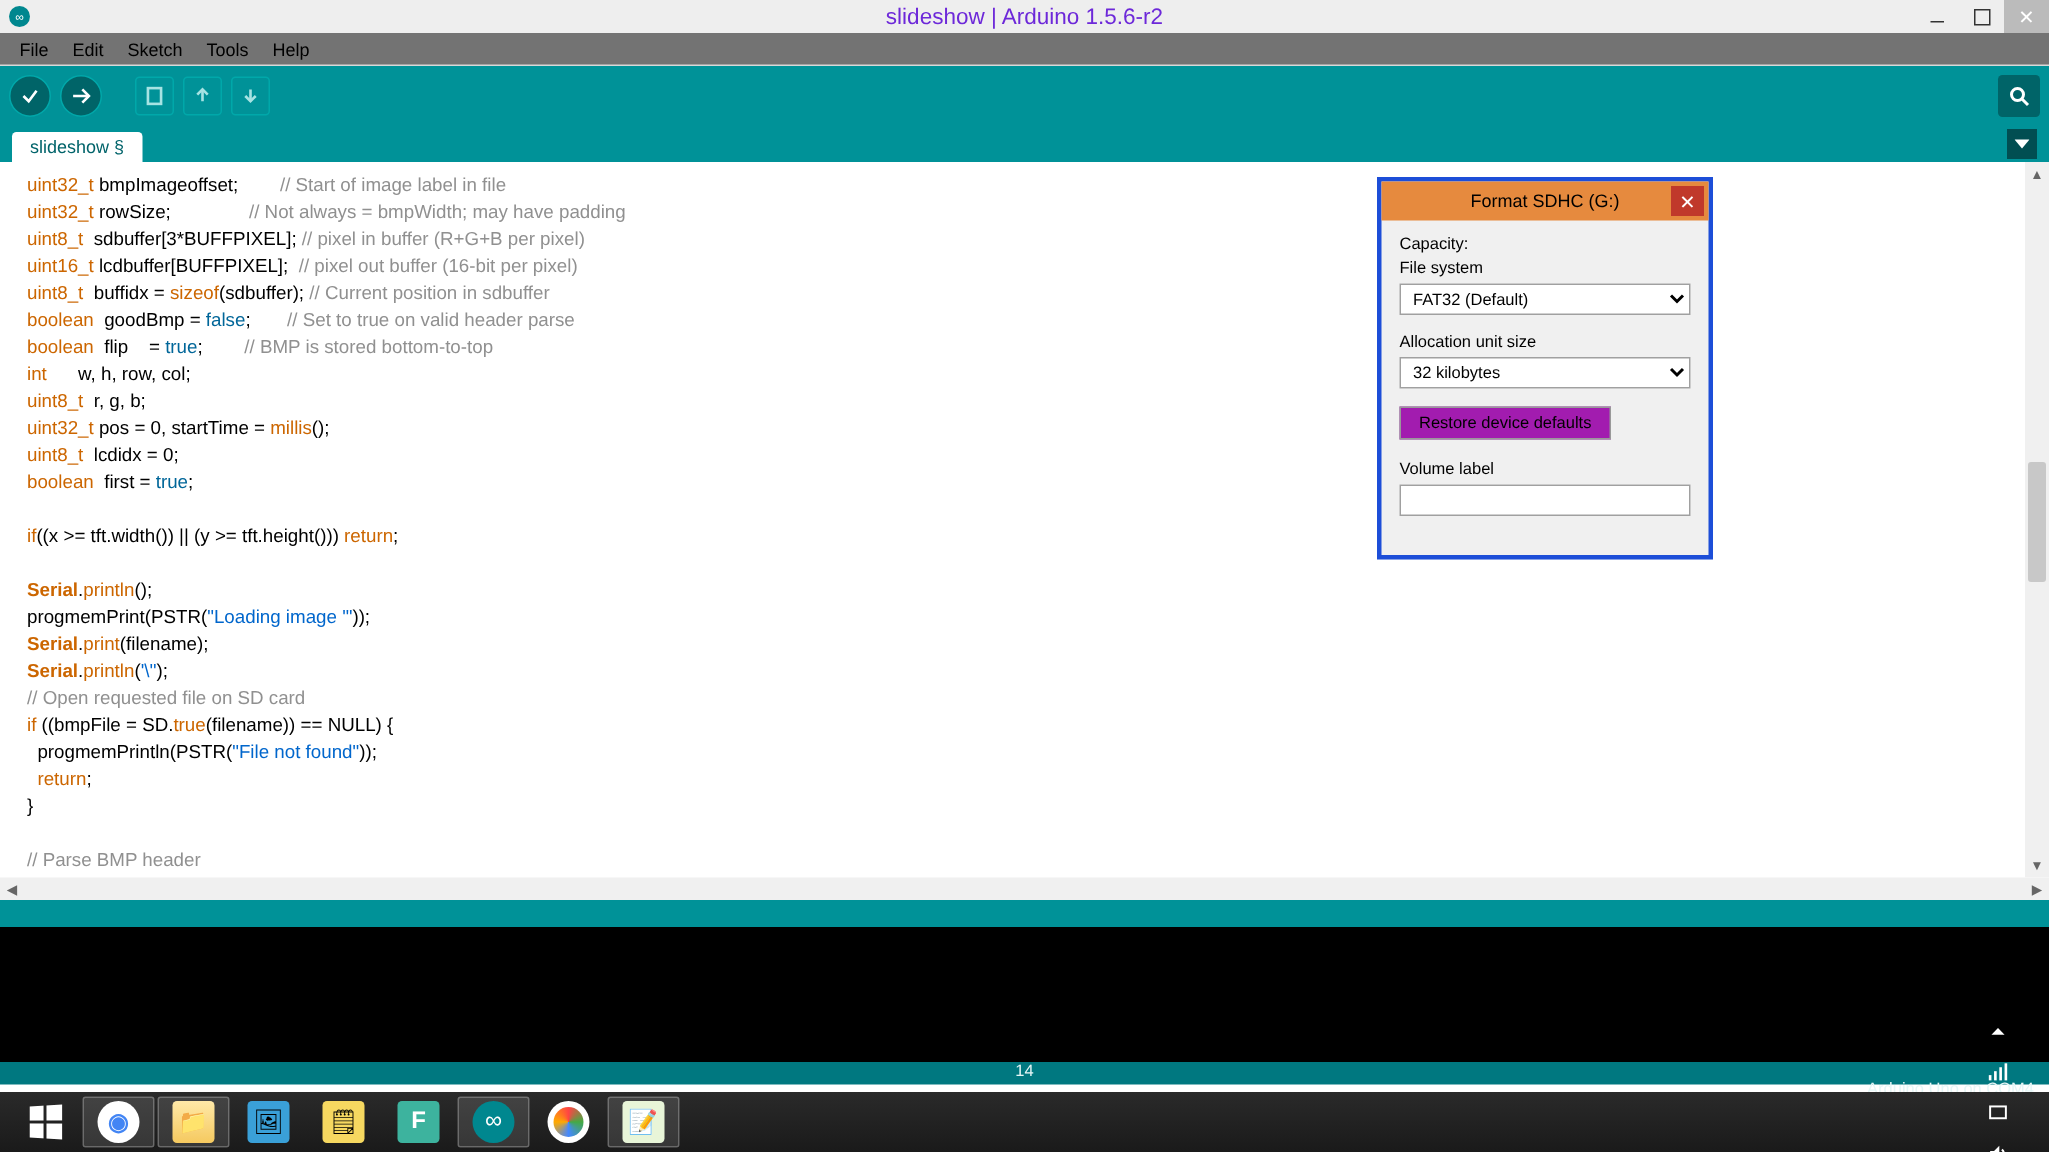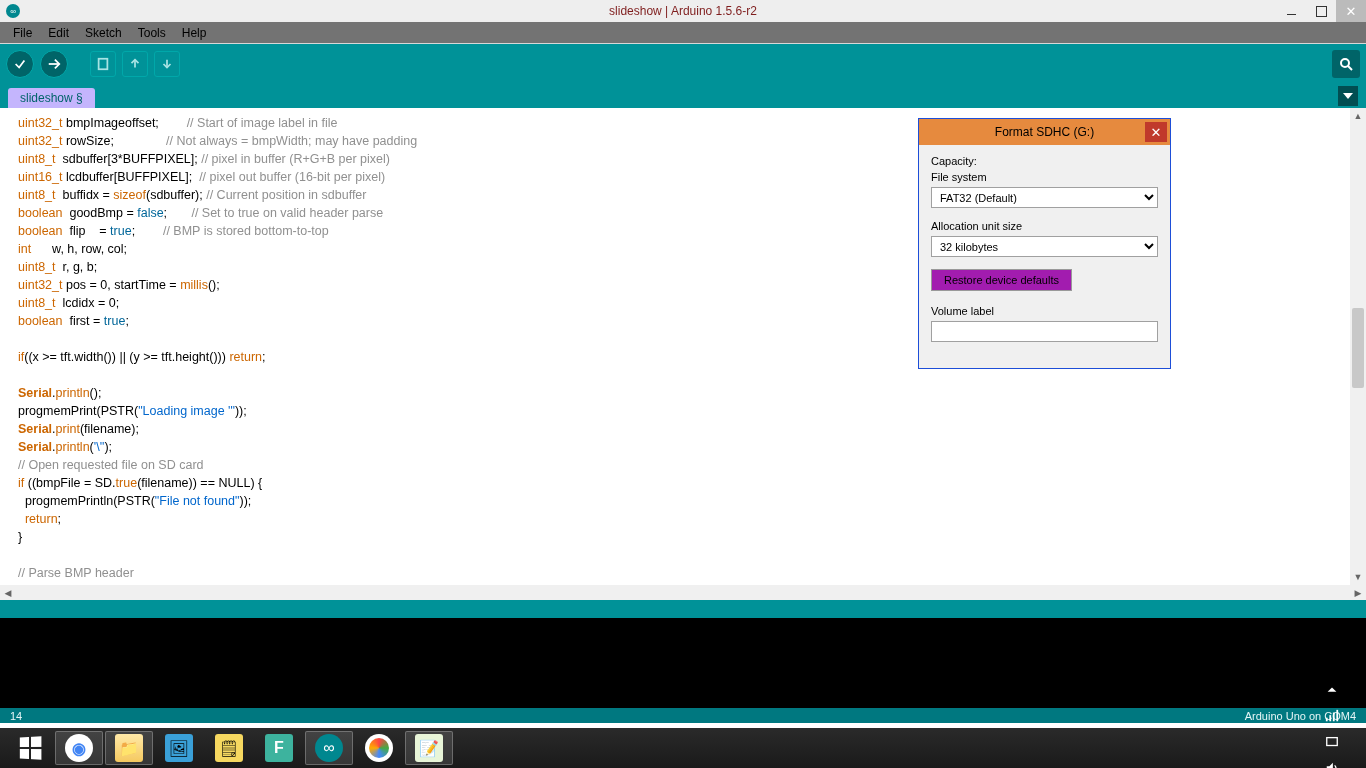--- a/index.html
+++ b/index.html
@@ -1,21 +1,21 @@
 <!DOCTYPE html>
 <html><head>
 <meta charset="utf-8">
 <style>
 * { margin: 0; padding: 0; box-sizing: border-box; font-family: "Segoe UI", Tahoma, sans-serif; }
 body { width: 1366px; height: 768px; overflow: hidden; background: #fff; position: relative; }
 
 
 .titlebar { height: 22px; background: #eee; display: flex; align-items: center; position: relative; font-size: 12px; }
 .titlebar .arduino-logo { width: 14px; height: 14px; border-radius: 50%; background: #00878F; margin-left: 6px; display: flex; align-items: center; justify-content: center; color: #fff; font-size: 8px; }
-.titlebar .title { position: absolute; left: 50%; transform: translateX(-50%); color: #7f1d1d; font-size: 12px; }
+.titlebar .title { position: absolute; left: 50%; transform: translateX(-50%); color: #6d28d9; font-size: 15px; }
 .titlebar .winbtns { margin-left: auto; display: flex; }
 .titlebar .winbtn { width: 30px; height: 22px; display: flex; align-items: center; justify-content: center; font-family: sans-serif; font-size: 11px; }
 .titlebar .winbtn.min::before { content: ""; width: 9px; height: 1px; background: #333; margin-top: 6px; }
 .titlebar .winbtn.max::before { content: ""; width: 9px; height: 9px; border: 1px solid #333; }
 .titlebar .winbtn.close { background: #bbb; color: #fff; font-size: 13px; }
 
 
 .menubar { height: 22px; background: #737373; border-bottom: 1px solid #d8d8d8; display: flex; align-items: center; padding: 0 6px; font-size: 12px; gap: 2px; }
 .menubar span { padding: 2px 7px; cursor: default; }
 
@@ -23,21 +23,21 @@
 .toolbar { height: 40px; background: #009298; display: flex; align-items: center; padding: 0 6px; gap: 6px; }
 .toolbar .tbtn { width: 28px; height: 28px; border-radius: 50%; background: #006468; border: 1px solid #00a8aa; display: flex; align-items: center; justify-content: center; position: relative; }
 .toolbar .tbtn svg { width: 14px; height: 14px; fill: none; stroke: #fff; stroke-width: 2; }
 .toolbar .tbtn.sq { border-radius: 3px; width: 26px; height: 26px; background: transparent; }
 .toolbar .tbtn.sq svg { stroke: #a7e3e3; }
 .toolbar .spacer { flex: 1; }
 .toolbar .serial { width: 28px; height: 28px; border-radius: 3px; background: #006468; display: flex; align-items: center; justify-content: center; }
 
 
 .tabstrip { height: 24px; background: #009298; display: flex; align-items: flex-end; padding: 0 8px; }
-.tabstrip .tab { background: #c4b5fd; color: #00636a; font-size: 12px; padding: 3px 12px; border-radius: 3px 3px 0 0; }
+.tabstrip .tab { background: #ffffff; color: #00636a; font-size: 12px; padding: 3px 12px; border-radius: 3px 3px 0 0; }
 .tabstrip .tabmenu { margin-left: auto; width: 20px; height: 20px; background: #014e52; display: flex; align-items: center; justify-content: center; margin-bottom: 2px; }
 .tabstrip .tabmenu svg { width: 10px; height: 10px; fill: #fff; }
 
 
 .editor { height: 477px; background: #fff; font-family: "Consolas", monospace; font-size: 12.5px; line-height: 17px; padding: 6px 6px 6px 18px; overflow: hidden; position: relative; white-space: pre; color: #000; }
 .kw { color: #CC6600; }
 .lit { color: #006699; }
 .str { color: #0066CC; }
 .cmt { color: #909090; }
 .fn { color: #CC6600; font-weight: bold; }
@@ -47,37 +47,37 @@
 .editor-scrollbar .arr.up { top:0;} .editor-scrollbar .arr.dn{bottom:0;}
 
 
 .hscroll { height: 15px; background: #f0f0f0; position: relative; }
 .hscroll .arr { position: absolute; top:0; width:16px; height:15px; display:flex; align-items:center; justify-content:center; font-size:9px; color:#666;}
 .hscroll .arr.l{left:0;} .hscroll .arr.r{right:0;}
 
 
 .status1 { height: 18px; background: #009298; }
 .console { height: 90px; background: #000; }
-.status2 { height: 15px; background: #007880; color: #e5f6f6; font-size: 11px; display: flex; align-items: center; padding: 0 10px; }
+.status2 { height: 15px; background: #007880; color: #e5f6f6; font-size: 11px; display: flex; align-items: center; padding: 0 10px; flex-direction: column; }
 .status2 .right { margin-left: auto; }
 
 
 .taskbar { position: absolute; bottom: 0; left: 0; right: 0; height: 40px; background: linear-gradient(#2a2a2a, #1a1a1a); display: flex; align-items: center; padding: 0 0 0 6px; }
 .taskbar .start { width: 48px; height: 40px; display: flex; align-items: center; justify-content: center; }
 .taskbar .start .winlogo { width: 22px; height: 22px; display: grid; grid-template-columns: 1fr 1fr; grid-template-rows: 1fr 1fr; gap: 2px; transform: perspective(40px) rotateY(-12deg); }
 .taskbar .start .winlogo div { background: #fff; }
 .taskbar .tbicon { width: 48px; height: 34px; margin: 0 1px; border: 1px solid transparent; border-radius: 2px; display: flex; align-items: center; justify-content: center; position: relative; }
 .taskbar .tbicon.active { background: rgba(255,255,255,0.12); border-color: rgba(255,255,255,0.25); }
 .taskbar .tbicon .ico { width: 28px; height: 28px; border-radius: 3px; display:flex; align-items:center; justify-content:center; font-size:16px; }
 .taskbar .tray { margin-left: auto; display: flex; align-items: center; gap: 10px; padding-right: 6px; color: #fff; font-size: 11px; flex-direction: column; }
 .taskbar .tray .clock { text-align: center; line-height: 13px; font-size: 11px; }
 .taskbar .tray svg { width: 14px; height: 14px; fill: #fff; }
 
 
-.dialog { position: absolute; top: 118px; left: 918px; width: 253px; background: #f0f0f0; border: 1px solid #1d4ed8; font-size: 11px; }
+.dialog { position: absolute; top: 118px; left: 918px; width: 224px; background: #f0f0f0; border: 3px solid #1d4ed8; font-size: 11px; }
 .dialog .dlg-title { height: 26px; background: #e68a3e; color: #000; display: flex; align-items: center; justify-content: center; position: relative; font-size: 12px; }
 .dialog .dlg-close { position: absolute; right: 3px; top: 3px; width: 22px; height: 20px; background: #c0392b; color: #fff; display: flex; align-items: center; justify-content: center; font-size: 13px; }
 .dialog .dlg-body { padding: 10px 12px 14px; }
 .dialog label { display: block; margin-bottom: 4px; color: #000; font-size: 11px; }
 .dialog select, .dialog input[type=text] { width: 100%; height: 21px; font-size: 11px; border: 1px solid #a0a0a0; background: #fff; padding: 0 4px; margin-bottom: 12px; }
 .dialog .btn { height: 22px; padding: 0 12px; background: #a21caf; border: 1px solid #999; font-size: 11px; cursor: default; display:inline-flex; align-items:center; }
 .dialog fieldset { border: 1px solid #bbb; padding: 8px 8px 10px; margin-top: 0; }
 .dialog fieldset legend { padding: 0 4px; font-size: 11px; }
 .dialog .chk { display: flex; align-items: center; gap: 6px; margin-bottom: 6px; font-size: 11px; }
 .dialog .chk.disabled { color: #a0a0a0; }

